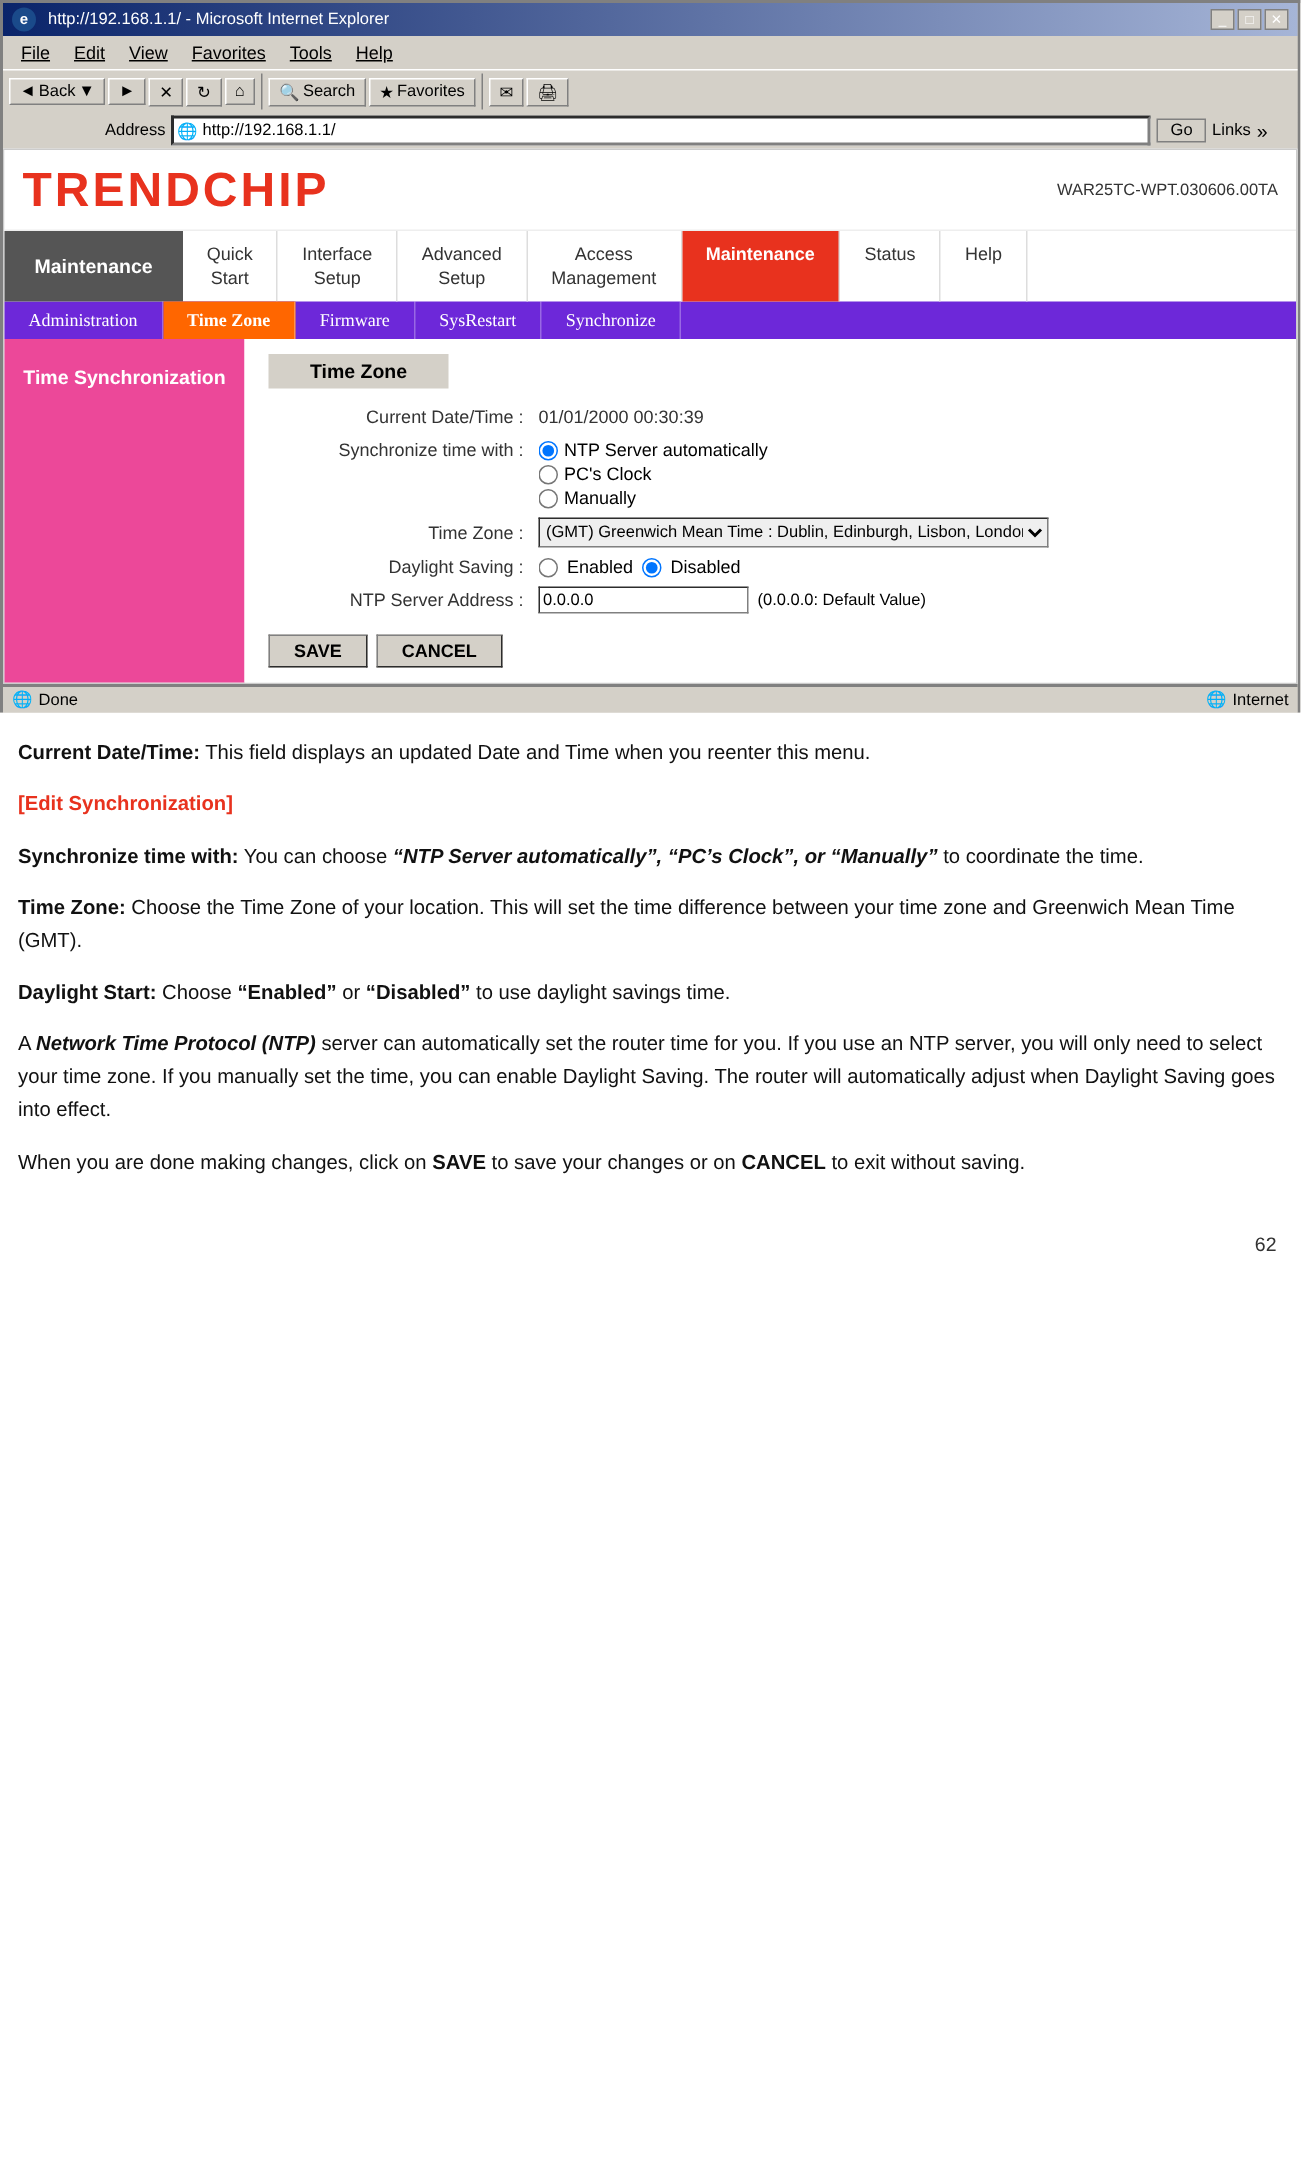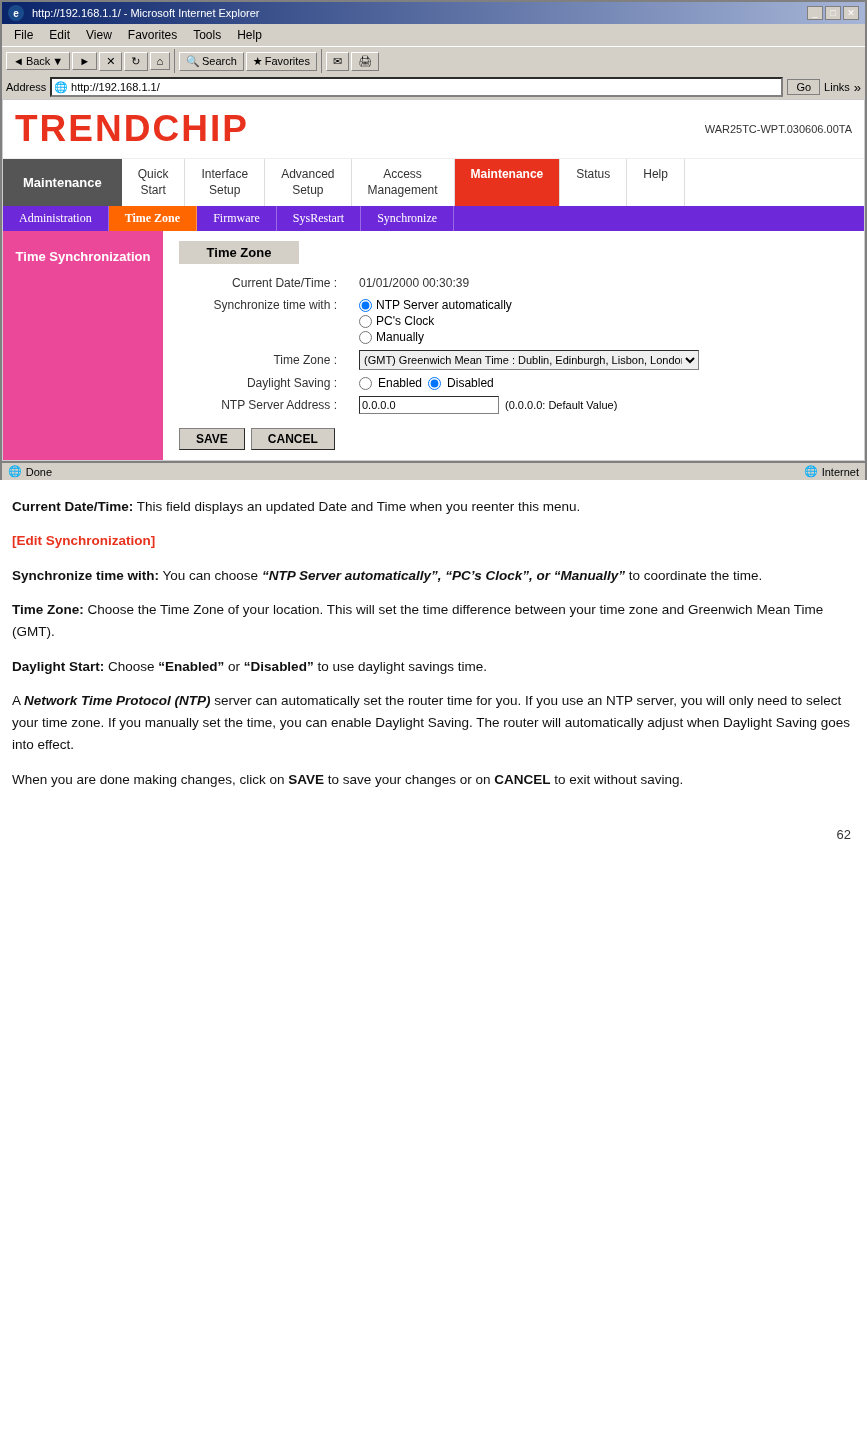--- a/index.html
+++ b/index.html
@@ -38,20 +38,21 @@
     .menu-bar {
       display: flex;
       gap: 0;
       padding: 2px 4px;
       background: #d4d0c8;
       font-size: 12px;
     }
     .menu-item {
       padding: 2px 8px;
       cursor: pointer;
+      text-decoration: underline;
     }
     .toolbar {
       display: flex;
       align-items: center;
       padding: 2px 4px;
       background: #d4d0c8;
       gap: 2px;
       border-top: 1px solid #fff;
     }
     .toolbar-btn {
@@ -61,23 +62,24 @@
       border: 1px solid #808080;
       border-top-color: #fff;
       border-left-color: #fff;
       font-size: 11px;
       cursor: pointer;
     }
     .toolbar-sep { width: 1px; height: 24px; background: #808080; margin: 0 2px; }
     .address-bar {
       display: flex;
       align-items: center;
-      padding: 2px 4px;
+      padding: 2px 20px;
       background: #d4d0c8;
       gap: 4px;
+      margin-left: 48px;
     }
     .address-label { font-size: 11px; }
     .address-input {
       flex: 1;
       height: 20px;
       border: 2px inset #808080;
       background: white;
       font-size: 11px;
       padding: 0 2px;
       display: flex; align-items: center;
@@ -100,21 +102,21 @@
     .router-header {
       background: white;
       padding: 8px 12px;
       display: flex;
       align-items: center;
       justify-content: space-between;
       border-bottom: 1px solid #eee;
     }
     .brand-logo {
       color: #e8321e;
-      font-size: 37px;
+      font-size: 32px;
       font-weight: bold;
       font-family: Arial, sans-serif;
       letter-spacing: 2px;
     }
     .version-text { font-size: 11px; color: #333; }
 
     .nav-bar {
       background: white;
       display: flex;
       align-items: stretch;
@@ -195,21 +197,21 @@
       text-align: center;
     }
     .form-row {
       display: flex;
       align-items: center;
       margin-bottom: 6px;
     }
     .form-label {
       width: 180px;
       text-align: right;
-      padding-right: 22px;
+      padding-right: 10px;
       font-size: 12px;
       color: #333;
     }
     .form-value { font-size: 12px; color: #333; }
     .radio-group { display: flex; flex-direction: column; gap: 2px; }
     .radio-row { display: flex; align-items: center; gap: 4px; font-size: 12px; }
     .radio-input { cursor: pointer; }
     .tz-select {
       width: 340px;
       height: 20px;

